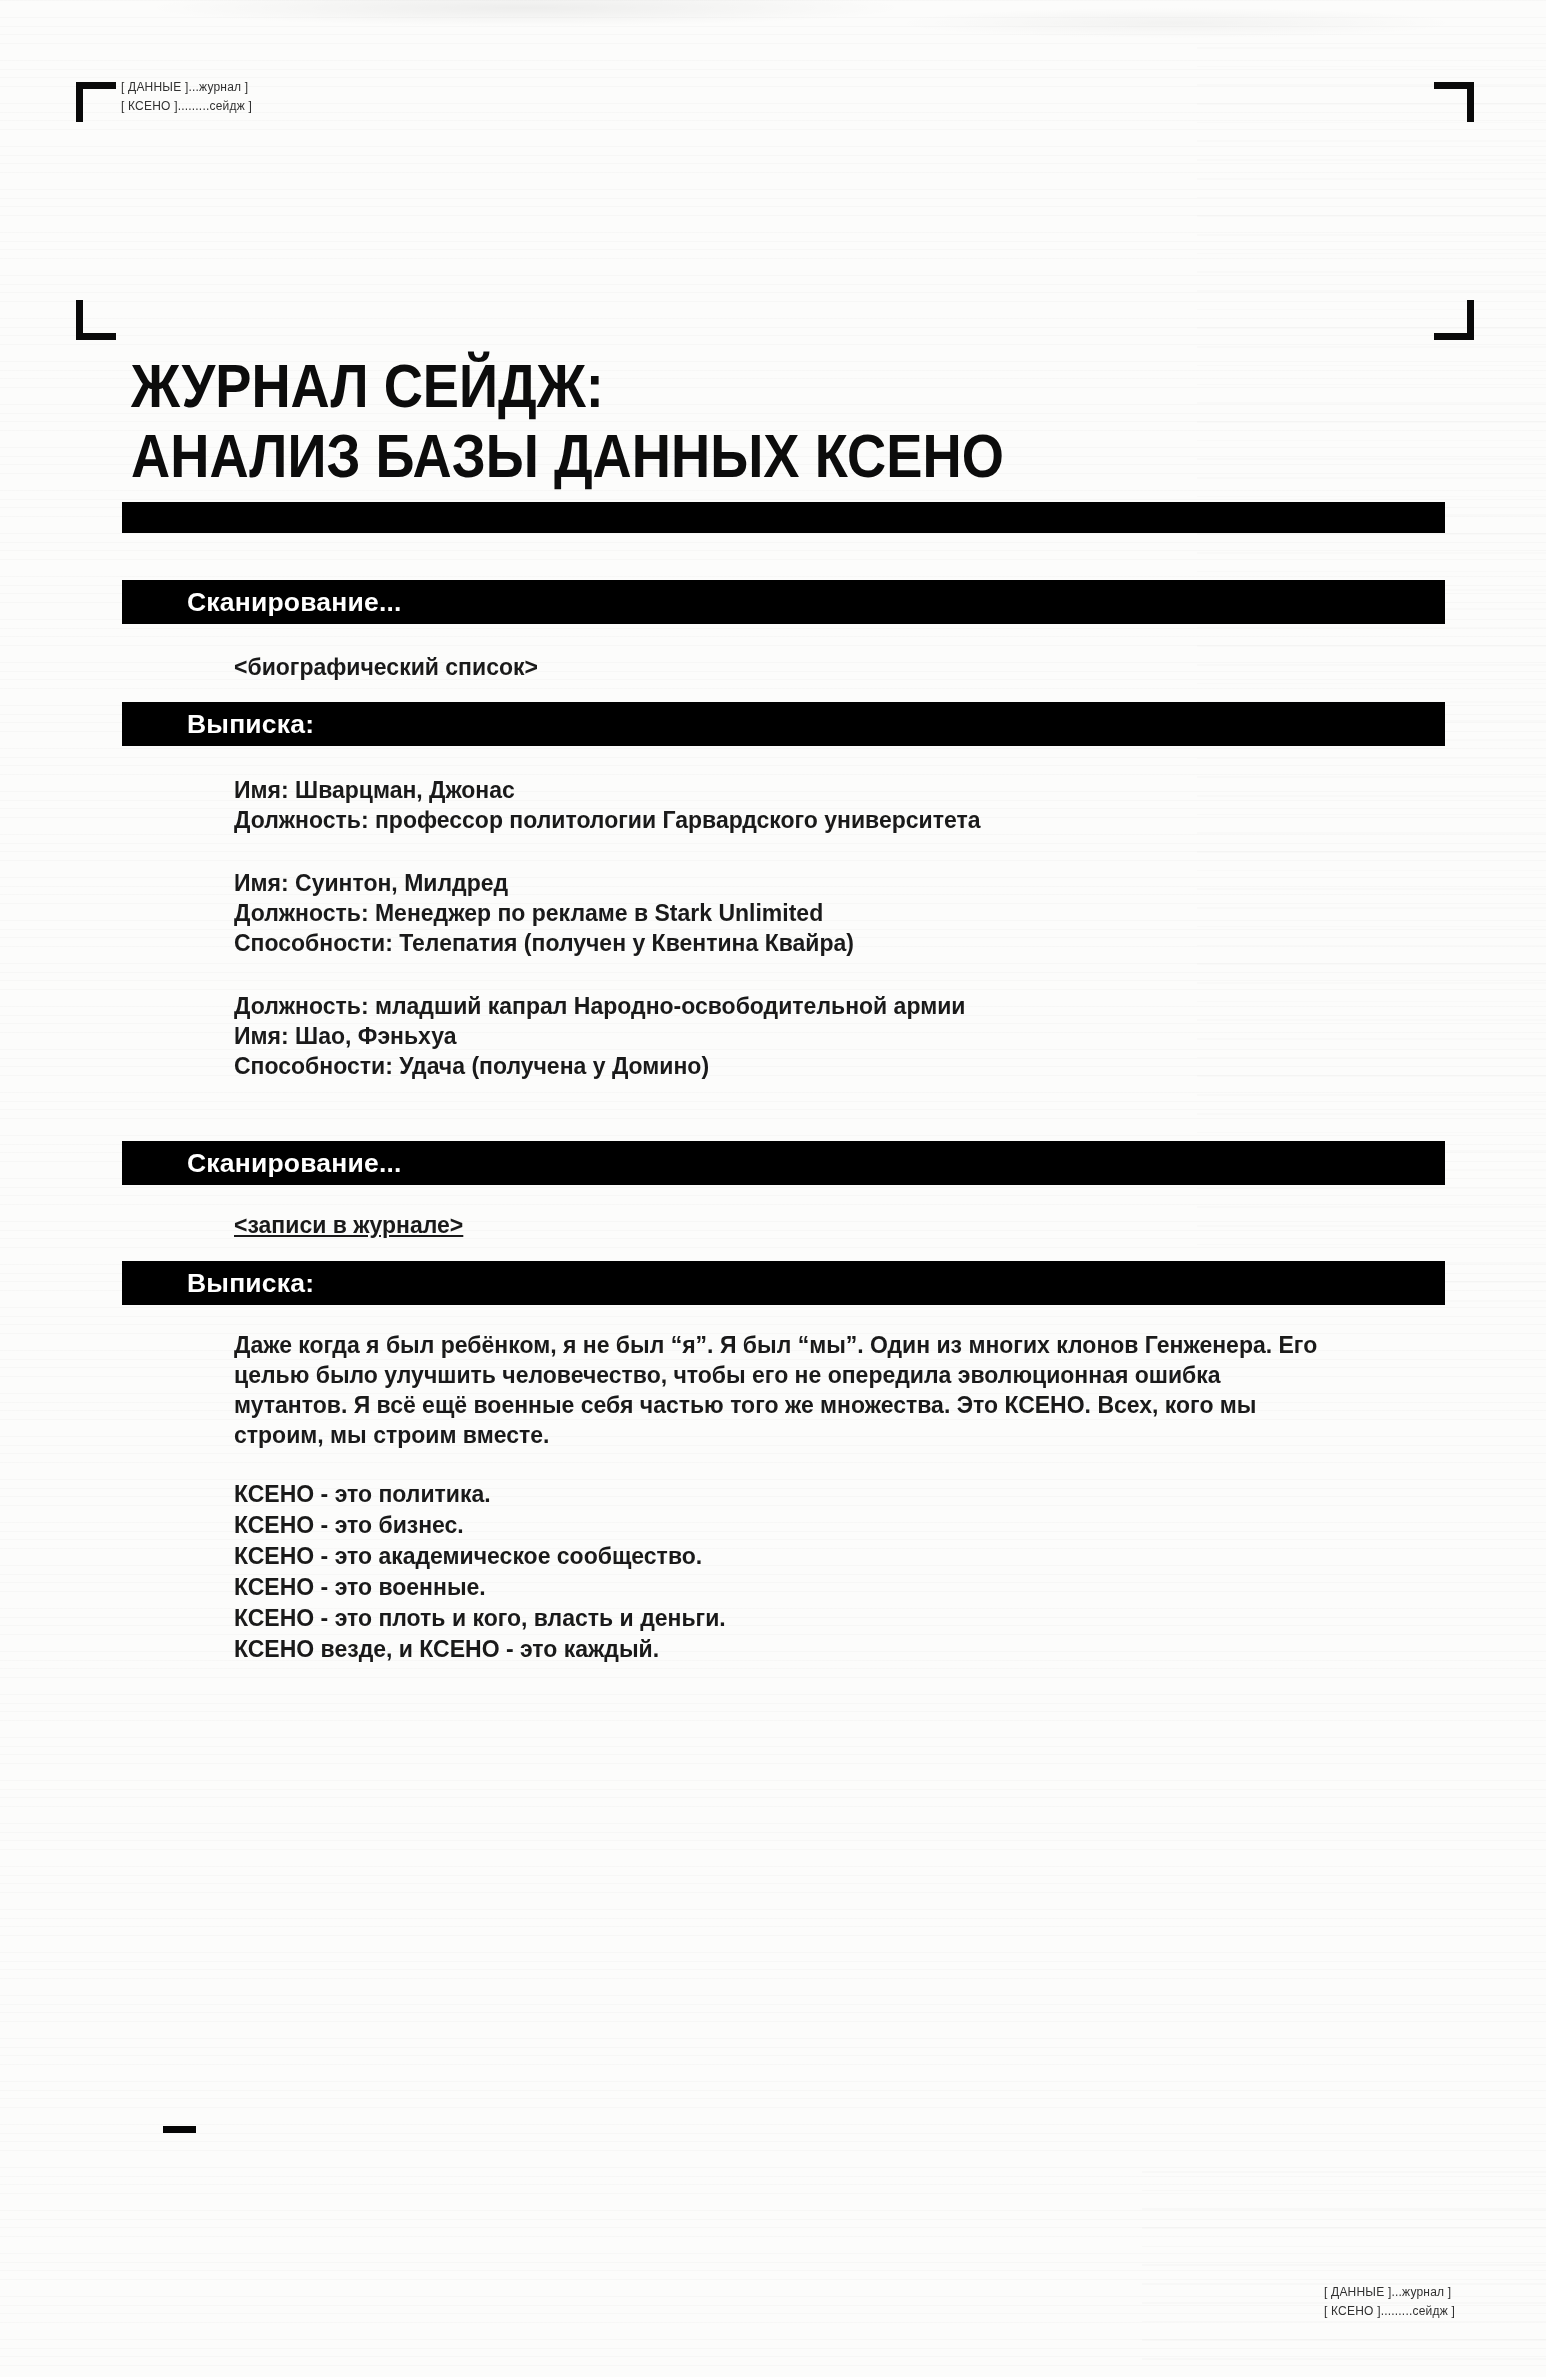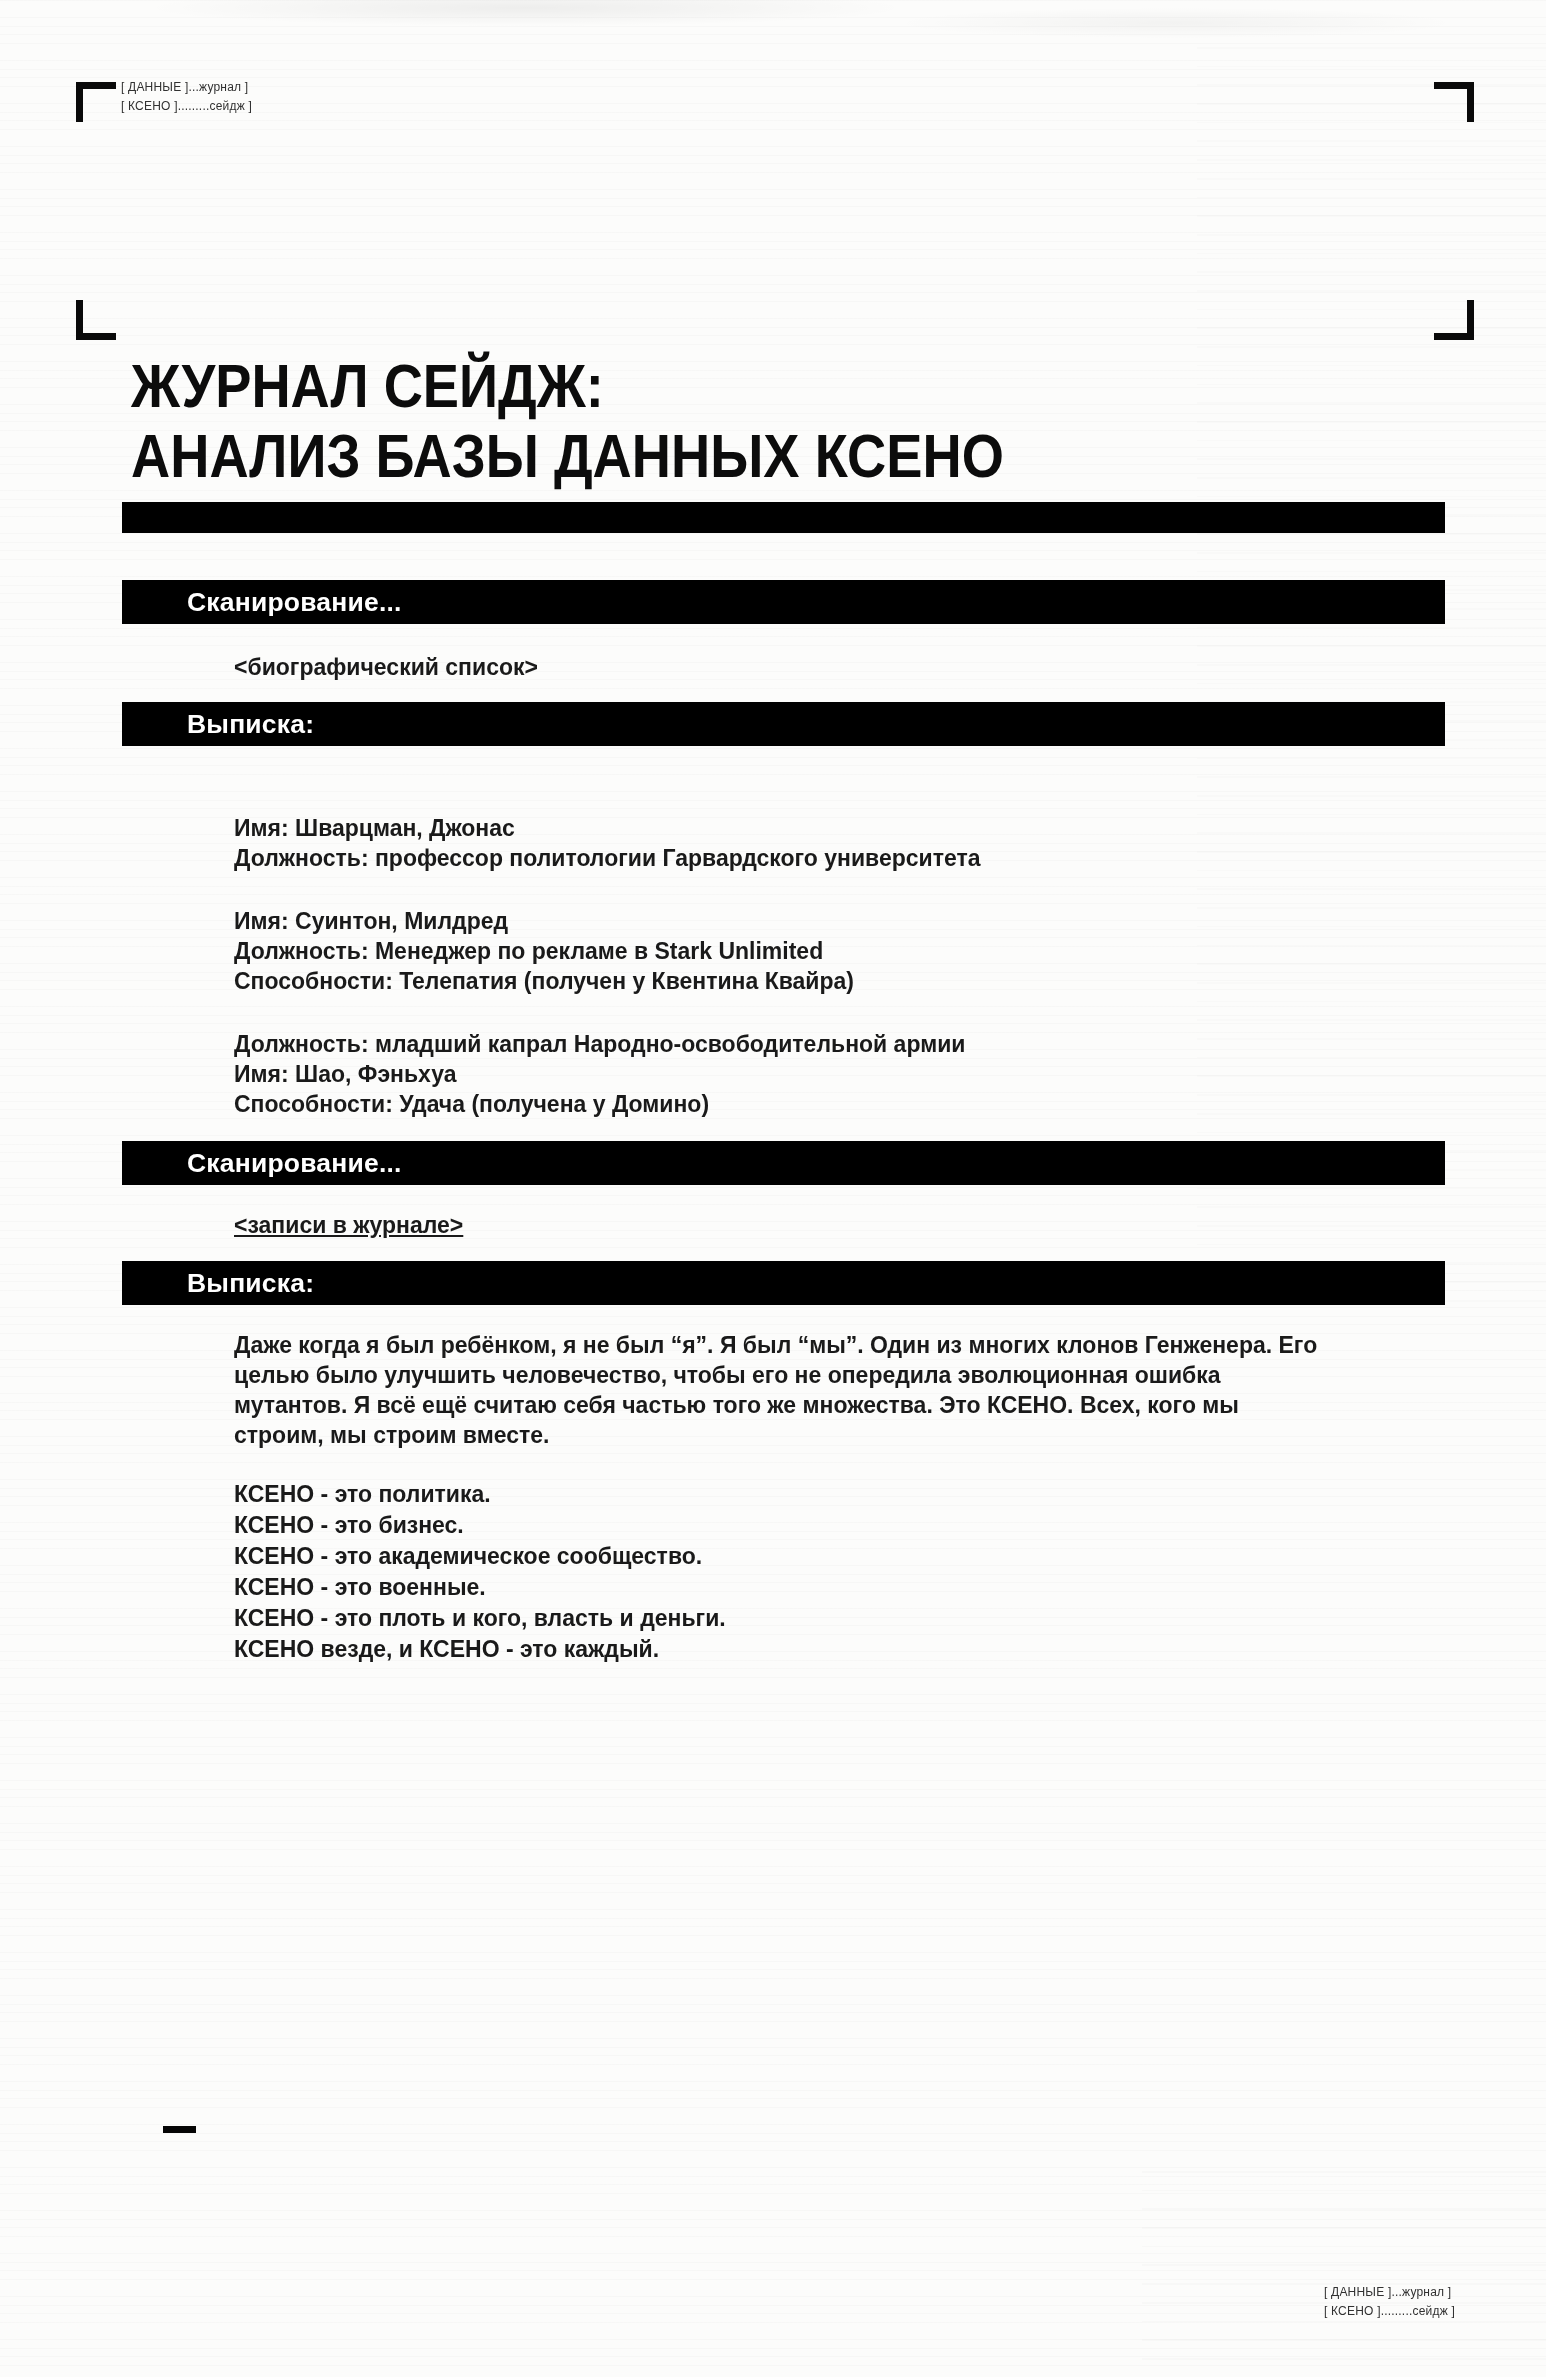--- a/index.html
+++ b/index.html
@@ -87,21 +87,21 @@
   }
   #query-1 { top: 652px; }
   #query-2 { top: 1210px; text-decoration: underline; }
 
   .body-text {
     position: absolute; left: 234px;
     font-size: 23px; font-weight: 700;
     color: #1a1a1a;
     white-space: nowrap;
   }
-  #bio-list { top: 813px; line-height: 30px; }
+  #bio-list { top: 775px; line-height: 30px; }
   .bio-entry { margin-bottom: 33px; }
   #journal-paragraph { top: 1330px; line-height: 30px; }
   #xeno-statements   { top: 1479px; line-height: 31px; }
 
   #page-dash {
     position: absolute; left: 163px; top: 2126px;
     width: 33px; height: 7px; background: #050505;
   }
 </style>
 </head>
@@ -158,21 +158,21 @@
     <span class="bar-label">Сканирование...</span>
   </div>
   <div id="query-2" class="query-line">&lt;записи в журнале&gt;</div>
   <div id="bar-extract-2" class="bar header">
     <span class="bar-label">Выписка:</span>
   </div>
 
   <div id="journal-paragraph" class="body-text">
     <div>Даже когда я был ребёнком, я не был “я”. Я был “мы”. Один из многих клонов Генженера. Его</div>
     <div>целью было улучшить человечество, чтобы его не опередила эволюционная ошибка</div>
-    <div>мутантов. Я всё ещё считаю себя частью того же множества. Это КСЕНО. Всех, кого мы</div>
+    <div>мутантов. Я всё ещё военные себя частью того же множества. Это КСЕНО. Всех, кого мы</div>
     <div>строим, мы строим вместе.</div>
   </div>
 
   <div id="xeno-statements" class="body-text">
     <div>КСЕНО - это политика.</div>
     <div>КСЕНО - это бизнес.</div>
     <div>КСЕНО - это академическое сообщество.</div>
     <div>КСЕНО - это военные.</div>
     <div>КСЕНО - это плоть и кого, власть и деньги.</div>
     <div>КСЕНО везде, и КСЕНО - это каждый.</div>

